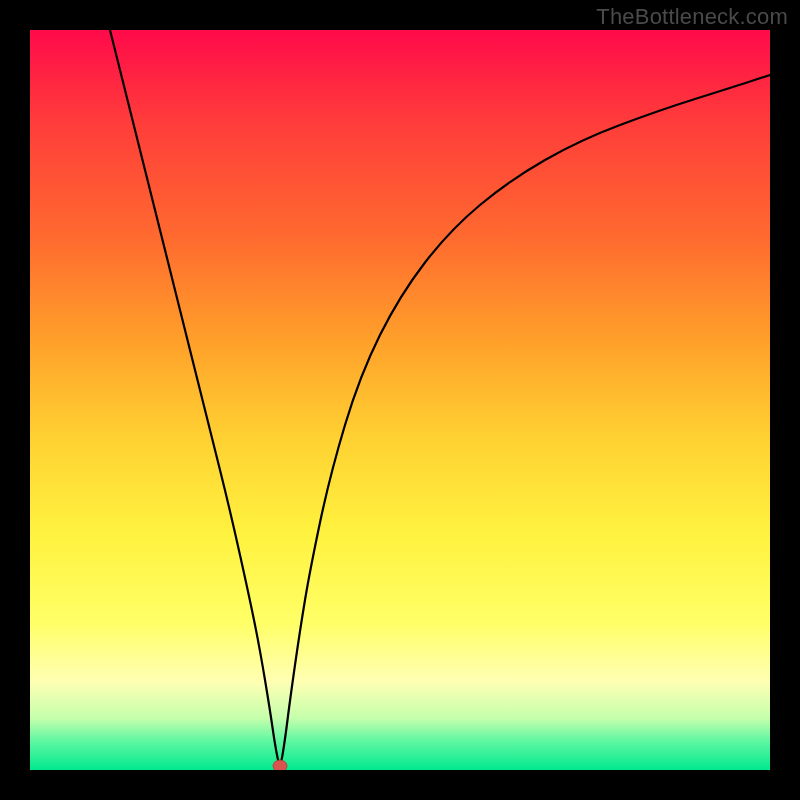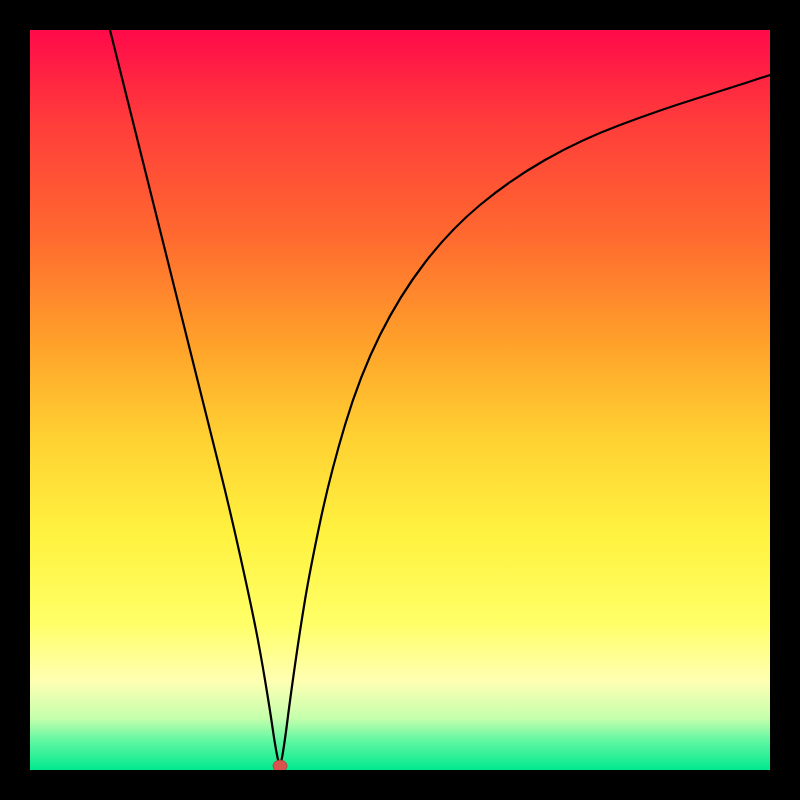--- a/index.html
+++ b/index.html
@@ -52,20 +52,21 @@
     font-size: 22px;
     font-weight: 500;
     letter-spacing: 0.2px;
     user-select: none;
   }
 </style>
 </head>
 <body>
 
 <div class="frame">
+  <div class="watermark">TheBottleneck.com</div>
 
   <div class="plot-area">
     <svg class="plot-svg" viewBox="0 0 740 740" preserveAspectRatio="none">
       <path id="curve-path" fill="none" stroke="#000" stroke-width="2.2" stroke-linejoin="round" stroke-linecap="round" d="M 80 0 Q 80 0 90 40 Q 100 80 110 120 Q 120 160 130 200 Q 140 240 150 280 Q 160 320 170 360 Q 180 400 190 440 Q 200 480 210 525 Q 220 570 225 595 Q 230 620 235 650 Q 240 680 242.5 697.5 Q 245 715 247.5 727.5 Q 250 740 252.5 725 Q 255 710 257.5 690 Q 260 670 265 635 Q 270 600 275 570 Q 280 540 290 492.5 Q 300 445 315 395 Q 330 345 350 305 Q 370 265 395 232.5 Q 420 200 450 175 Q 480 150 515 130 Q 550 110 590 95 Q 630 80 665 69 Q 700 58 720 51.5 T 740 45"></path>
       <ellipse id="min-marker" rx="7" ry="6" fill="#d9534f" stroke="#b03a37" stroke-width="0.8" cx="250" cy="736"></ellipse>
     </svg>
   </div>
 </div>
 
 </body></html>

